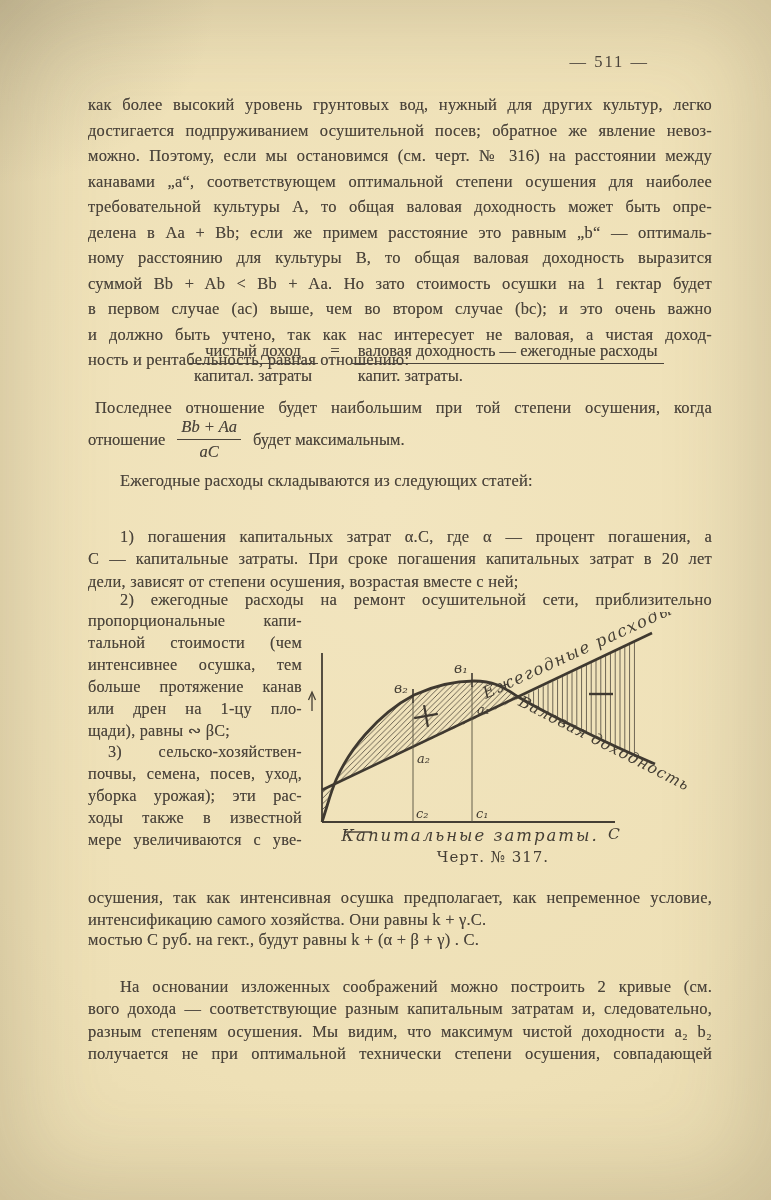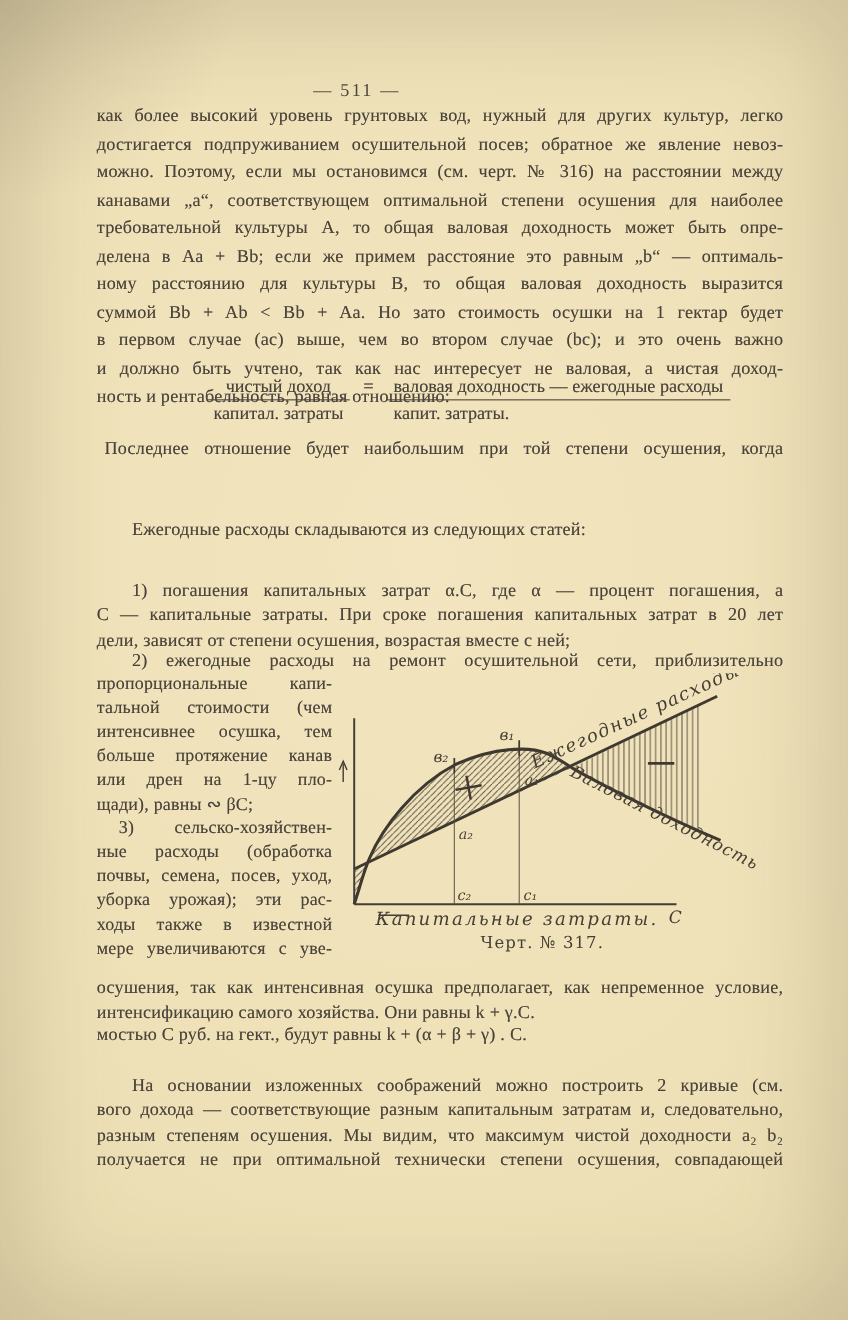--- a/index.html
+++ b/index.html
@@ -20,21 +20,21 @@
     letter-spacing:.2px;
     text-align:justify;
     text-align-last:justify;
     white-space:normal;
     text-shadow:0 0 .4px rgba(75,68,59,.55);
   }
   .end{text-align-last:left;}
   .ind{padding-left:32px;box-sizing:border-box;}
   .ind-s{padding-left:7px;box-sizing:border-box;}
   .ind-m{padding-left:20px;box-sizing:border-box;}
-  #hdr{position:absolute;top:72px;left:0;width:649px;text-align:center;
+  #hdr{position:absolute;top:52px;left:0;width:649px;text-align:right;
        font-size:16.5px;letter-spacing:2px;}
   #p1 .tl{line-height:25.5px;}
   #p3 .tl,#p4 .tl,#p5first .tl,#cont .tl,#p6 .tl,#p7 .tl{line-height:22.4px;}
   #p2l1 .tl{line-height:25px;}
   #leftcol{width:214px;}
   #leftcol .tl{line-height:21.9px;font-size:16.3px;}
   
   #formula{display:flex;align-items:flex-start;font-size:16.5px;
            text-shadow:0 0 .4px rgba(75,68,59,.55);}
   .fr{text-align:center;}
@@ -83,20 +83,28 @@
     <div class="fr right">
       <div class="num">валовая доходность — ежегодные расходы</div>
       <div class="den">капит. затраты.</div>
     </div>
   </div>
 
   <div id="p2l1" class="blk" style="top:395px;">
     <div class="tl ind-s">Последнее отношение будет наибольшим при той степени осушения, когда</div>
   </div>
 
+  <div id="p2frac" class="blk" style="top:417px;">
+    <span>отношение</span>
+    <span class="ifr">
+      <span class="num" style="display:block;">Bb + Aa</span>
+      <span class="den" style="display:block;">aC</span>
+    </span>
+    <span>будет максимальным.</span>
+  </div>
 
   <div id="p3" class="blk" style="top:470px;">
     <div class="tl ind end">Ежегодные расходы складываются из следующих статей:</div>
   </div>
 
   <div id="p4" class="blk" style="top:526px;">
     <div class="tl ind">1) погашения капитальных затрат α.C, где α — процент погашения, а</div>
     <div class="tl">C — капитальные затраты. При сроке погашения капитальных затрат в 20 лет</div>
     <div class="tl end">дели, зависят от степени осушения, возрастая вместе с ней;</div>
   </div>
@@ -106,21 +114,20 @@
   </div>
 
   <div id="leftcol" class="blk" style="top:610px;">
     <div class="tl">пропорциональные капи-</div>
     <div class="tl">тальной стоимости (чем</div>
     <div class="tl">интенсивнее осушка, тем</div>
     <div class="tl">больше протяжение канав</div>
     <div class="tl">или дрен на 1-цу пло-</div>
     <div class="tl end">щади), равны ∾ βC;</div>
     <div class="tl ind-m">3) сельско-хозяйствен-</div>
-    <div class="tl">ные расходы (обработка</div>
     <div class="tl">почвы, семена, посев, уход,</div>
     <div class="tl">уборка урожая); эти рас-</div>
     <div class="tl">ходы также в известной</div>
     <div class="tl">мере увеличиваются с уве-</div>
   </div>
 
   <div id="cont" class="blk" style="top:887px;">
     <div class="tl">осушения, так как интенсивная осушка предполагает, как непременное условие,</div>
     <div class="tl end">интенсификацию самого хозяйства. Они равны k + γ.C.</div>
   </div>

